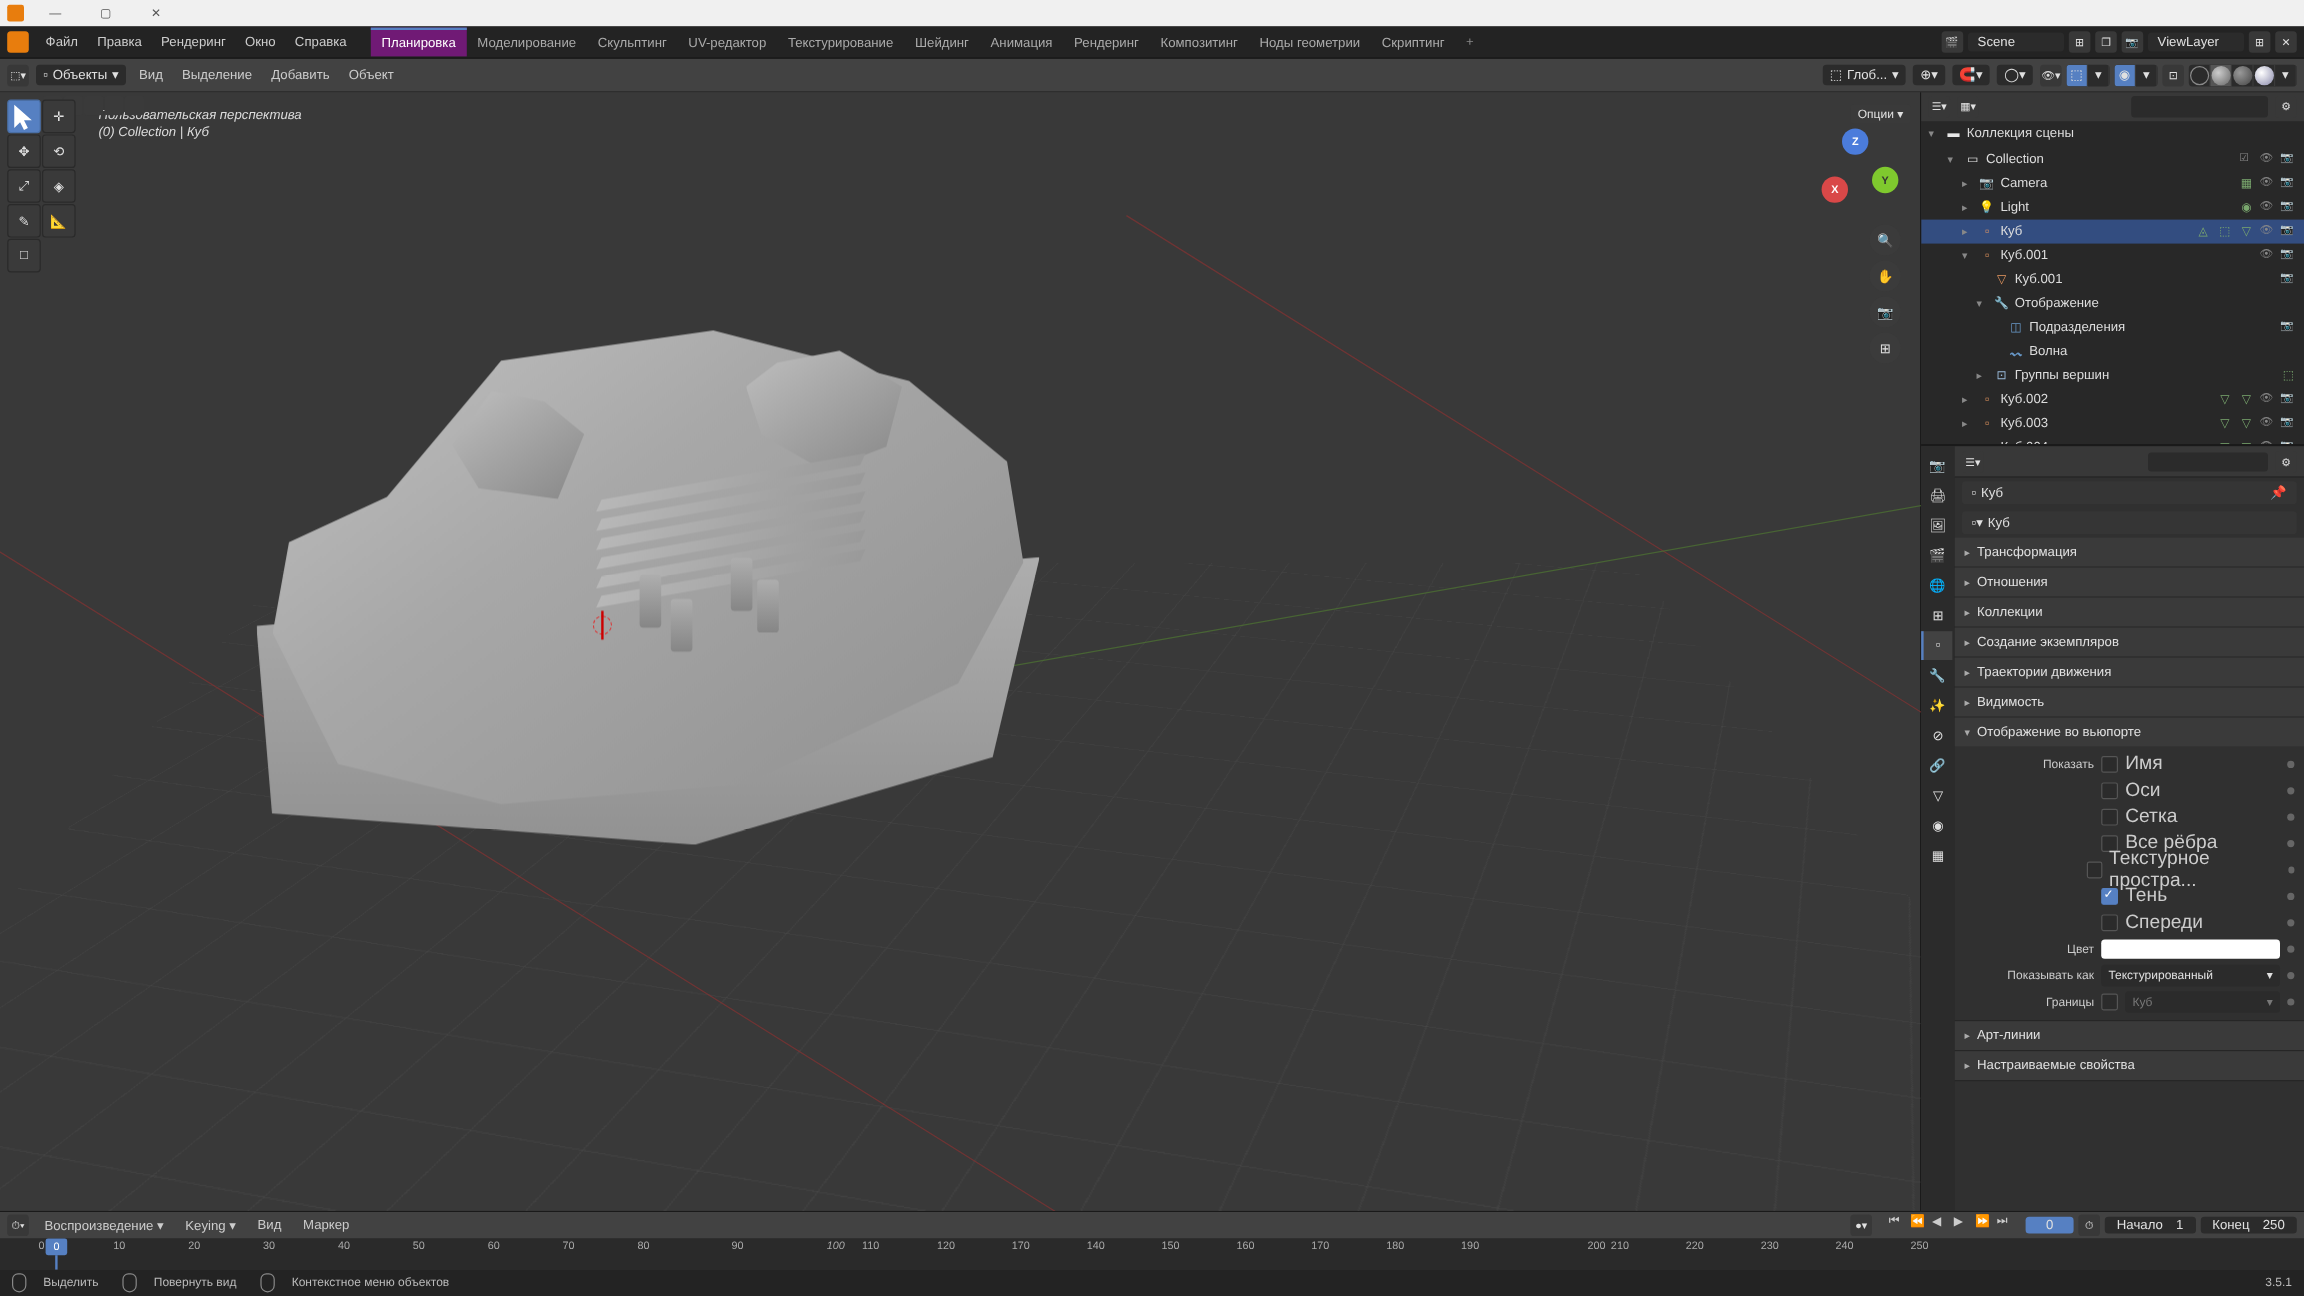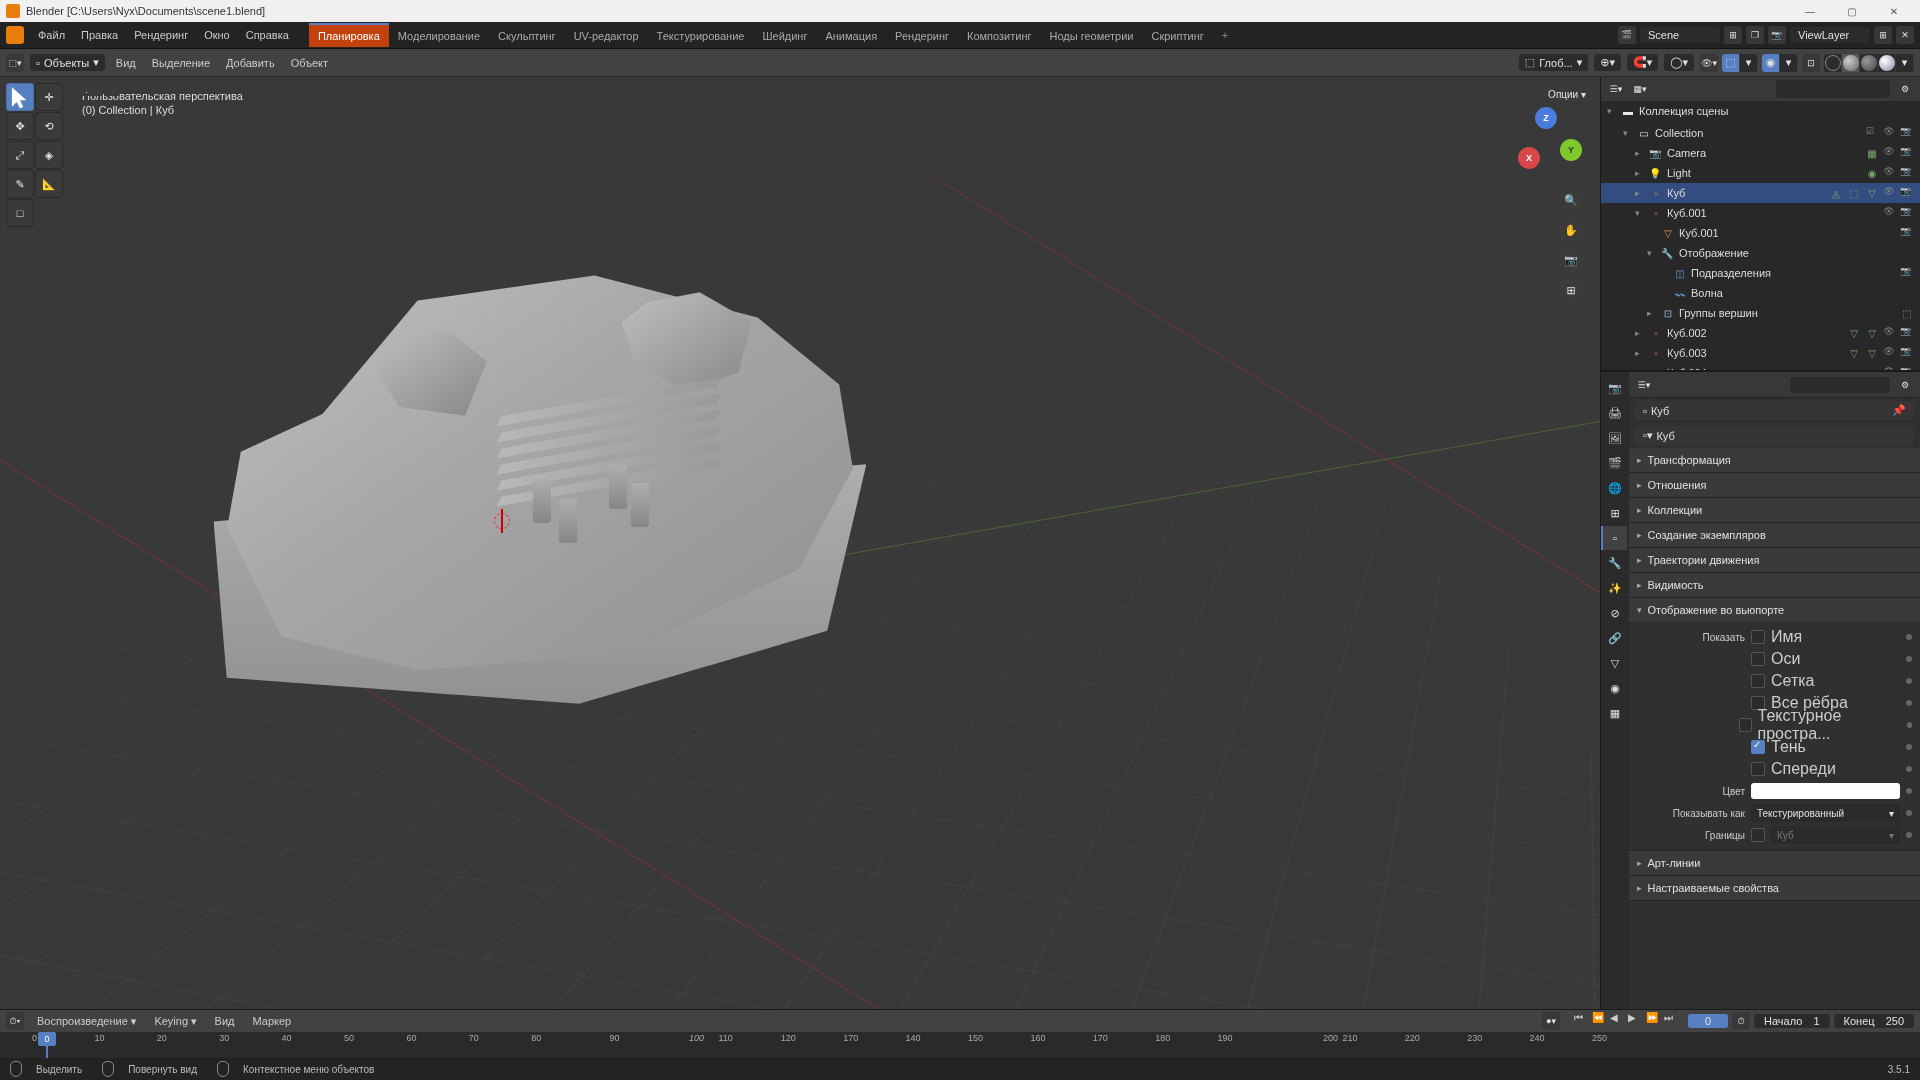--- a/index.html
+++ b/index.html
@@ -11,21 +11,21 @@
 .titlebar-title { flex: 1; }
 .titlebar-btns { display: flex; gap: 2px; }
 .titlebar-btn { width: 40px; height: 18px; display: flex; align-items: center; justify-content: center; color: #555; font-size: 10px; }
 
 
 .topmenu { height: 27px; background: #232323; display: flex; align-items: center; padding: 0 6px; gap: 2px; border-bottom: 1px solid #111; }
 .logo { width: 18px; height: 18px; background: #e87d0d; border-radius: 3px; margin-right: 4px; }
 .menu-item { padding: 3px 8px; color: #ccc; cursor: default; }
 .ws-tabs { display: flex; margin-left: 10px; gap: 0; }
 .ws-tab { padding: 5px 9px; color: #aaa; border-top: 2px solid transparent; }
-.ws-tab.active { background: #c2410c; color: #fff; border-top-color: #5680c2; }
+.ws-tab.active { background: #701a75; color: #fff; border-top-color: #5680c2; }
 .ws-plus { padding: 4px 7px; color: #888; }
 .topmenu-right { margin-left: auto; display: flex; align-items: center; gap: 4px; }
 .scene-field { background: #2b2b2b; padding: 2px 8px; border-radius: 3px; min-width: 80px; display: flex; align-items: center; gap: 4px; }
 .icon-btn-s { width: 18px; height: 18px; background: #383838; border-radius: 3px; display: flex; align-items: center; justify-content: center; font-size: 9px; }
 
 
 .headerbar { height: 28px; background: #424242; display: flex; align-items: center; padding: 0 6px; gap: 6px; border-bottom: 1px solid #2a2a2a; }
 .mode-sel { background: #2b2b2b; padding: 2px 6px; border-radius: 3px; display: flex; align-items: center; gap: 4px; }
 .hb-item { color: #ccc; padding: 2px 5px; }
 .hb-right { margin-left: auto; display: flex; align-items: center; gap: 4px; }
@@ -38,21 +38,21 @@
 
 .main { display: flex; height: calc(100% - 22px - 27px - 28px - 49px - 22px); }
 .viewport-wrap { flex: 1; position: relative; background: #393939; }
 .toolbar-left { position: absolute; left: 6px; top: 6px; display: flex; flex-direction: column; gap: 1px; z-index: 5; }
 .toolbar-left-row { display: flex; gap: 1px; }
 .tool-btn { width: 28px; height: 28px; background: #3a3a3a; border: 1px solid #2a2a2a; border-radius: 3px; display: flex; align-items: center; justify-content: center; }
 .tool-btn.active { background: #5680c2; border-color: #4a6fa5; }
 .shelf-top { position: absolute; left: 36px; top: 3px; display: flex; gap: 1px; z-index: 5; }
 .shelf-btn { width: 16px; height: 16px; background: #3a3a3a; border-radius: 2px; }
 
-.viewport-info { position: absolute; left: 82px; top: 12px; color: #ddd; font-size: 11px; line-height: 14px; z-index: 4; }
+.viewport-info { position: absolute; left: 82px; top: 12px; color: #ddd; font-size: 11px; line-height: 14px; z-index: 4; font-style: italic; }
 .options-btn { position: absolute; right: 8px; top: 10px; background: #3a3a3a; padding: 2px 6px; border-radius: 3px; font-size: 10px; z-index: 4; }
 
 .nav-gizmo { position: absolute; right: 18px; top: 30px; width: 72px; height: 72px; z-index: 5; }
 .gizmo-axis { position: absolute; width: 22px; height: 22px; border-radius: 11px; display: flex; align-items: center; justify-content: center; font-size: 9px; font-weight: bold; }
 .gizmo-z { background: #4b7cdb; top: 0; left: 25px; color: #fff; }
 .gizmo-y { background: #7fc92e; top: 32px; right: 0; color: #333; }
 .gizmo-x { background: #d94848; top: 40px; left: 8px; color: #fff; }
 .nav-side { position: absolute; right: 16px; top: 110px; display: flex; flex-direction: column; gap: 4px; z-index: 5; }
 .nav-side-btn { width: 26px; height: 26px; background: rgba(60,60,60,0.7); border-radius: 13px; display: flex; align-items: center; justify-content: center; }
 
@@ -140,21 +140,20 @@
 .mouse-ic { width: 12px; height: 16px; border: 1px solid #888; border-radius: 5px 5px 6px 6px; position: relative; }
 .status-ver { margin-left: auto; }
 
 svg { width: 100%; height: 100%; }
 </style>
 </head>
 <body>
 
 <div class="titlebar">
   <div class="titlebar-icon"></div>
-  <div class="titlebar-title">Blender [C:\Users\Nyx\Documents\scene1.blend]</div>
   <div class="titlebar-btns">
     <div class="titlebar-btn">—</div>
     <div class="titlebar-btn">▢</div>
     <div class="titlebar-btn">✕</div>
   </div>
 </div>
 
 <div class="topmenu">
   <div class="logo"></div>
   <div id="menu-items" style="display: flex;">

